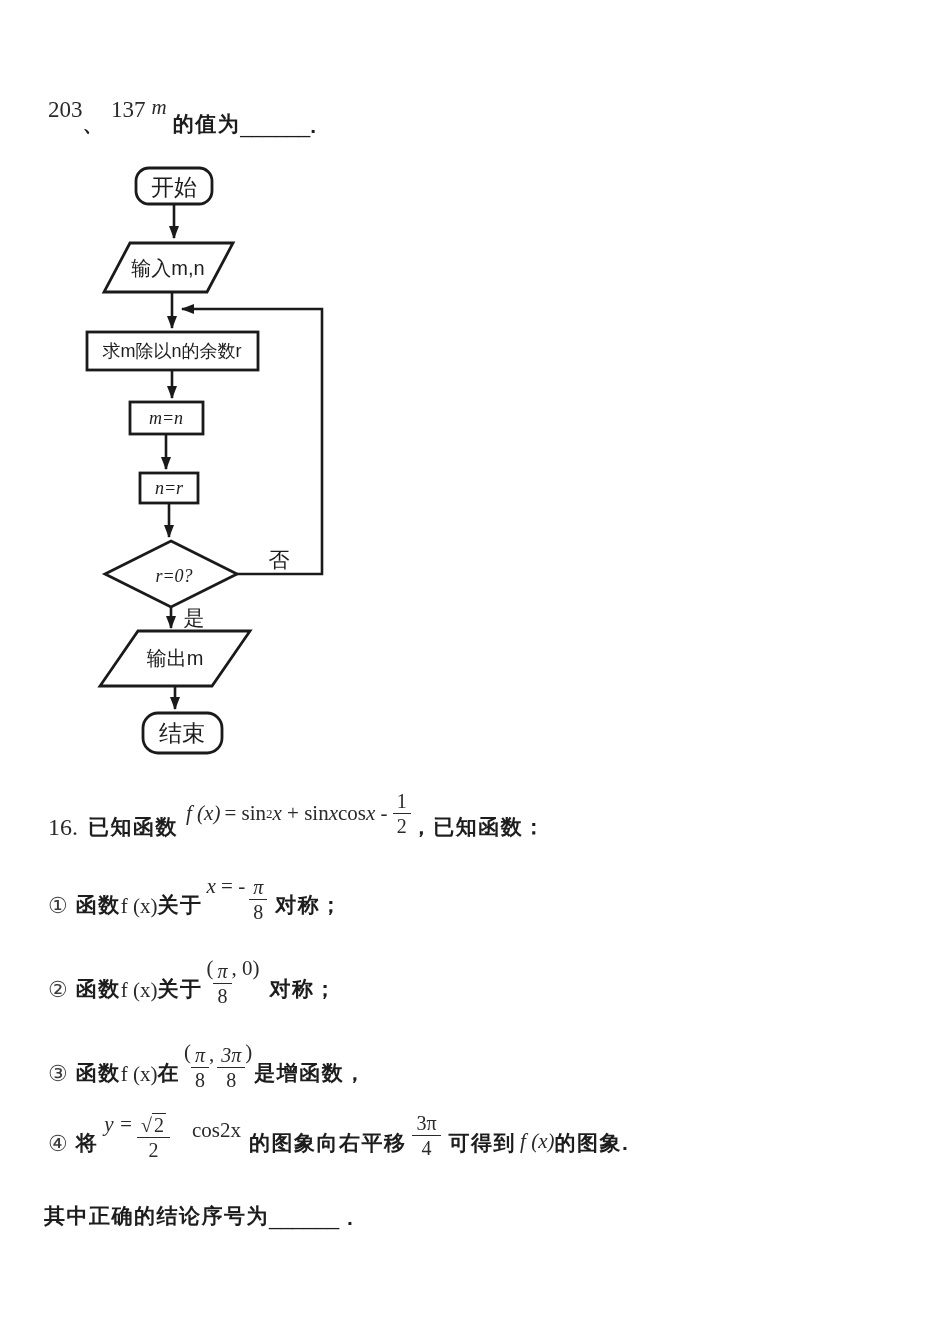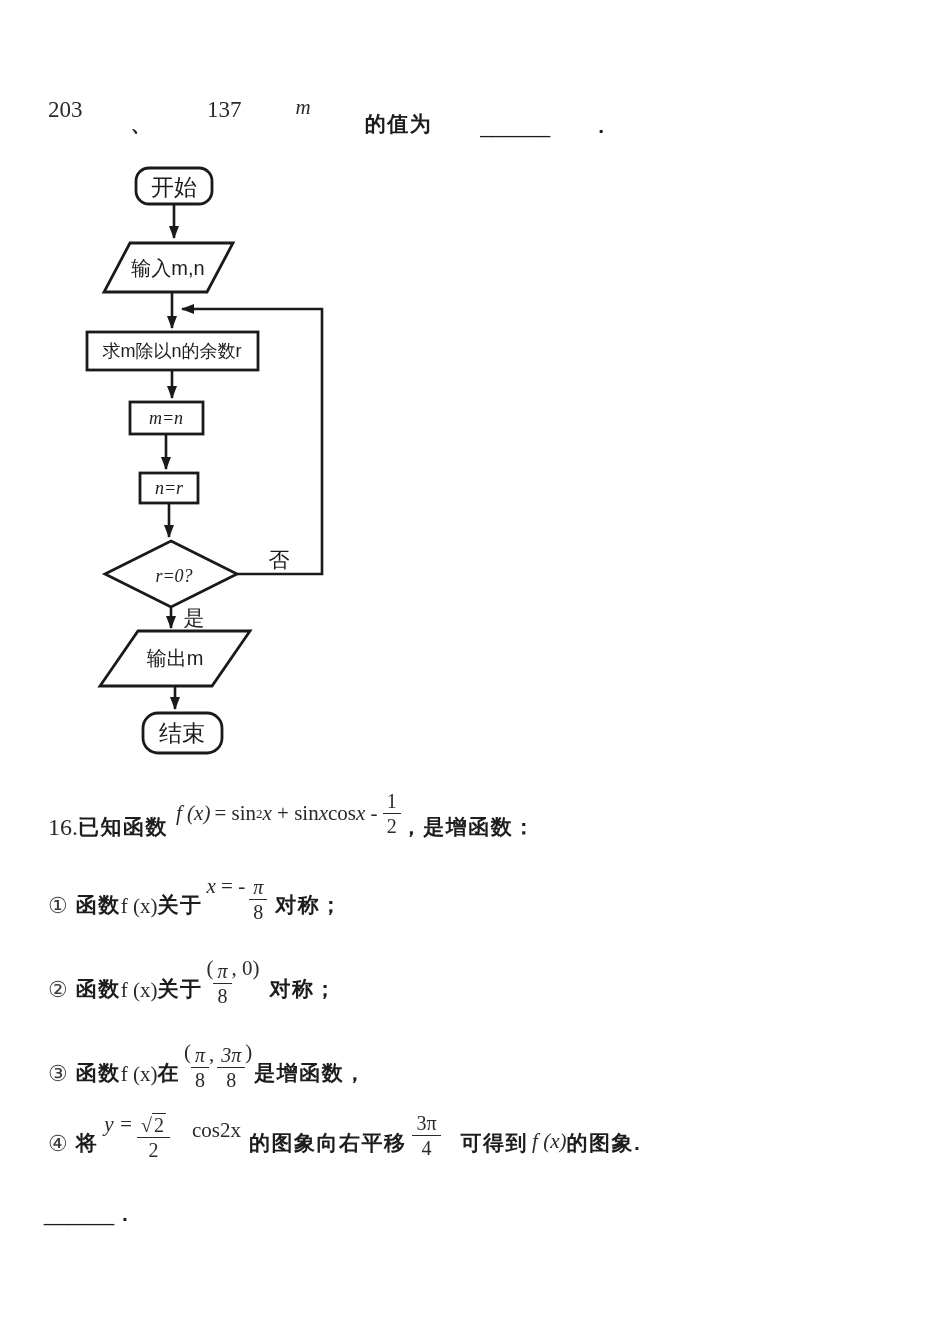--- a/index.html
+++ b/index.html
@@ -23,21 +23,21 @@
   sup.sq { font-size:13px; vertical-align:super; }
   svg text { fill:#1d1d1d; }
   .fc-zh { font-family:"Liberation Sans", sans-serif; font-weight:500; }
   .fc-math { font-family:"Liberation Serif", serif; font-style:italic; }
 </style>
 </head>
 <body>
 
 <div class="page">
 
-  <div class="line" style="top:95px; left:48px;gap:48px;">
+  <div class="line" style="top:95px; left:48px;">
     <span class="serif" style="font-size:23px; margin-bottom:15px;">203</span>
     <span class="zh">、</span>
     <span class="serif" style="font-size:23px; margin-bottom:15px; margin-left:6px;">137</span>
     <span class="serif it" style="margin-bottom:18px; margin-left:6px; margin-right:6px;">m</span>
     <span class="zh">的值为</span>
     <span class="zh blank">______</span>
     <span class="zh">.</span>
   </div>
 
   <svg style="position:absolute; left:0; top:158px;" width="360" height="610" viewBox="0 0 360 610">
@@ -79,30 +79,30 @@
 
     <polygon points="138,473 250,473 212,528 100,528" fill="#fff" stroke="#1a1a1a" stroke-width="2.8"></polygon>
     <text x="175" y="500" text-anchor="middle" dominant-baseline="central" font-size="20" class="fc-zh">输出m</text>
 
     <rect x="143" y="555" width="79" height="40" rx="15" fill="#fff" stroke="#1a1a1a" stroke-width="2.8"></rect>
     <text x="182" y="575" text-anchor="middle" dominant-baseline="central" font-size="23" class="fc-zh">结束</text>
   </svg>
 
   <div class="line" style="top:790px; left:48px;">
     <span class="serif" style="font-size:24px;">16.</span>
-    <span class="zh" style="">已知函数</span>
+    <span class="zh" style="margin-left:10px;">已知函数</span>
     <span style="display:inline-flex; align-items:center; margin-left:8px; margin-bottom:4px;">
       <span class="serif it">f (x)</span>
       <span class="serif" style="margin-left:4px;">= sin</span><sup class="sq serif">2</sup><span class="serif it">x</span><span class="serif"> + sin</span><span class="serif it">x</span><span class="serif">cos</span><span class="serif it">x</span><span class="serif"> - </span>
       <span class="frac">
         <span class="num">1</span>
         <span class="den">2</span>
       </span>
     </span>
-    <span class="zh">，是增函数：</span>
+    <span class="zh">，已知函数：</span>
   </div>
 
   <div class="line" style="top:874px; left:48px;">
     <span class="marker">①</span>
     <span class="zh" style="margin-left:8px;">函数</span>
     <span class="serif">f (x)</span>
     <span class="zh">关于</span>
     <span class="serif it" style="margin-left:4px; margin-bottom:20px;">x</span>
     <span class="serif" style="margin-bottom:20px;"> = -</span>
     <span class="frac" style="margin-left:4px; margin-bottom:-4px;">
@@ -152,23 +152,24 @@
     <span class="frac" style="margin-left:4px; margin-bottom:-4px;">
       <span class="num"><span>√</span><span class="radicand">2</span></span>
       <span class="den">2</span>
     </span>
     <span class="serif" style="margin-left:22px; margin-bottom:14px;">cos2x</span>
     <span class="zh" style="margin-left:8px;">的图象向右平移</span>
     <span class="frac" style="margin-left:6px; margin-bottom:-2px;">
       <span class="num">3π</span>
       <span class="den">4</span>
     </span>
-    <span class="zh" style="margin-left:20px;">可得到</span>
+    <span class="zh" style="margin-left:8px;">可得到</span>
     <span class="serif it" style="margin-left:4px; margin-bottom:3px;">f (x)</span>
     <span class="zh">的图象.</span>
   </div>
 
   <div class="line" style="top:1202px; left:44px;">
+    <span class="zh">其中正确的结论序号为</span>
     <span class="zh blank">______</span>
     <span class="zh" style="margin-left:8px;">.</span>
   </div>
 
 </div>
 
 </body></html>

